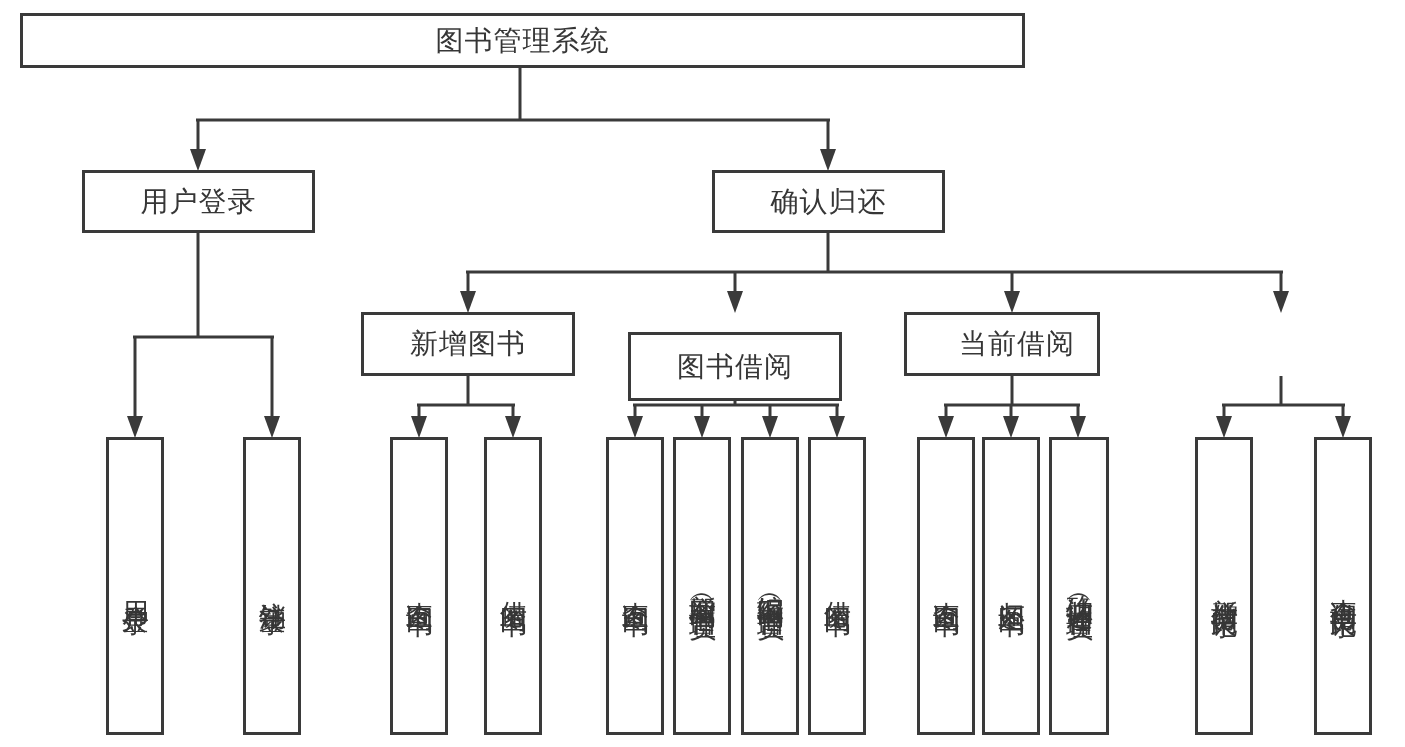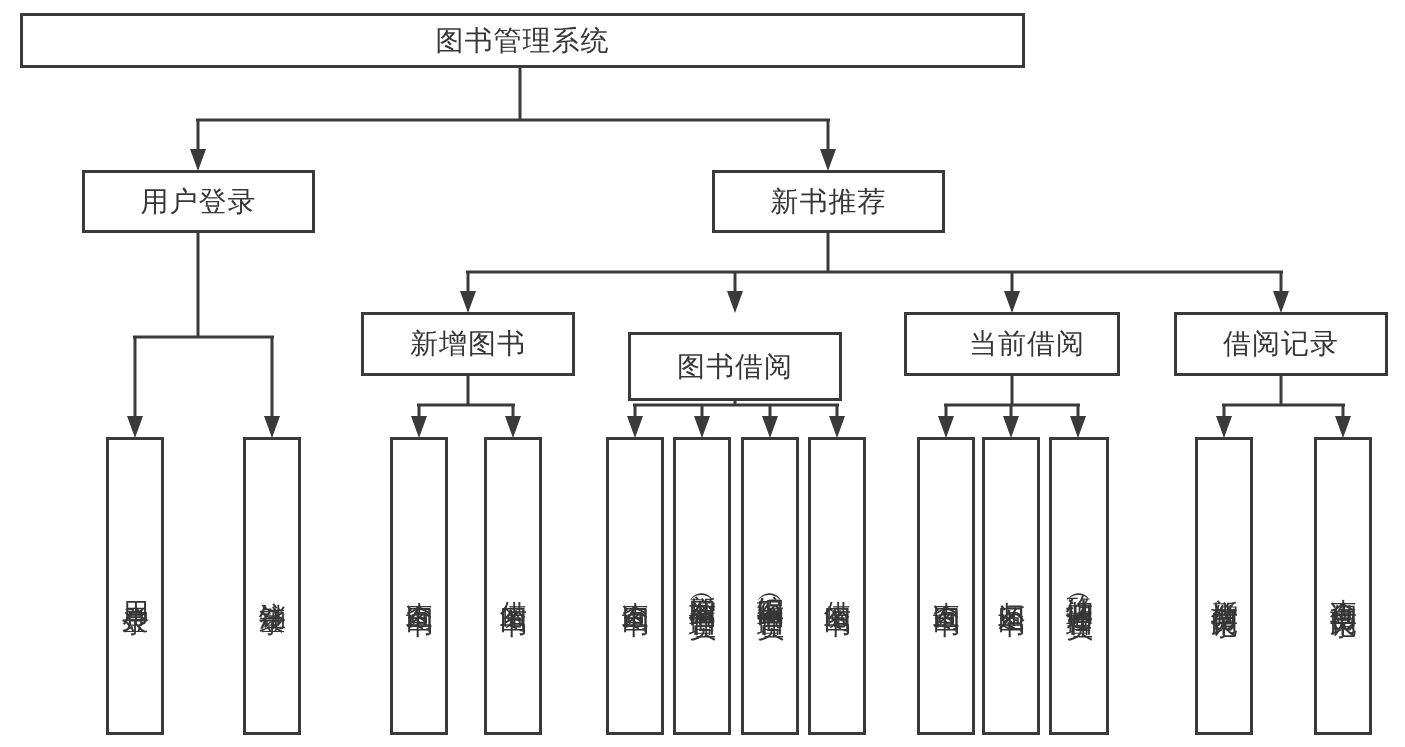--- a/index.html
+++ b/index.html
@@ -118,34 +118,31 @@
   </svg>
 
   <div class="box hbox" style="left:20px;top:13px;width:1005px;">
     <span>图书管理系统</span>
   </div>
 
   <div class="box" style="left:82px;top:170px;width:233px;height:63px;">
     <span>用户登录</span>
   </div>
   <div class="box" style="left:712px;top:170px;width:233px;height:63px;">
-    <span>新书推荐</span>
+    <span>确认归还</span>
   </div>
 
   <div class="box" style="left:361px;top:312px;width:214px;height:64px;">
     <span>新增图书</span>
   </div>
   <div class="box" style="left:628px;top:312px;width:214px;height:69px;margin-top:20px;">
     <span>图书借阅</span>
   </div>
-  <div class="box" style="left:904px;top:312px;width:216px;height:64px;padding-left:30px;">
+  <div class="box" style="left:904px;top:312px;width:196px;height:64px;padding-left:30px;">
     <span>当前借阅</span>
-  </div>
-  <div class="box" style="left:1174px;top:312px;width:214px;height:64px;">
-    <span>借阅记录</span>
   </div>
 
   <div class="box vbox" style="left:106px;">
     <span class="vtext">用户登录</span>
   </div>
   <div class="box vbox" style="left:243px;">
     <span class="vtext">注销登录</span>
   </div>
 
   <div class="box vbox" style="left:390px;">

